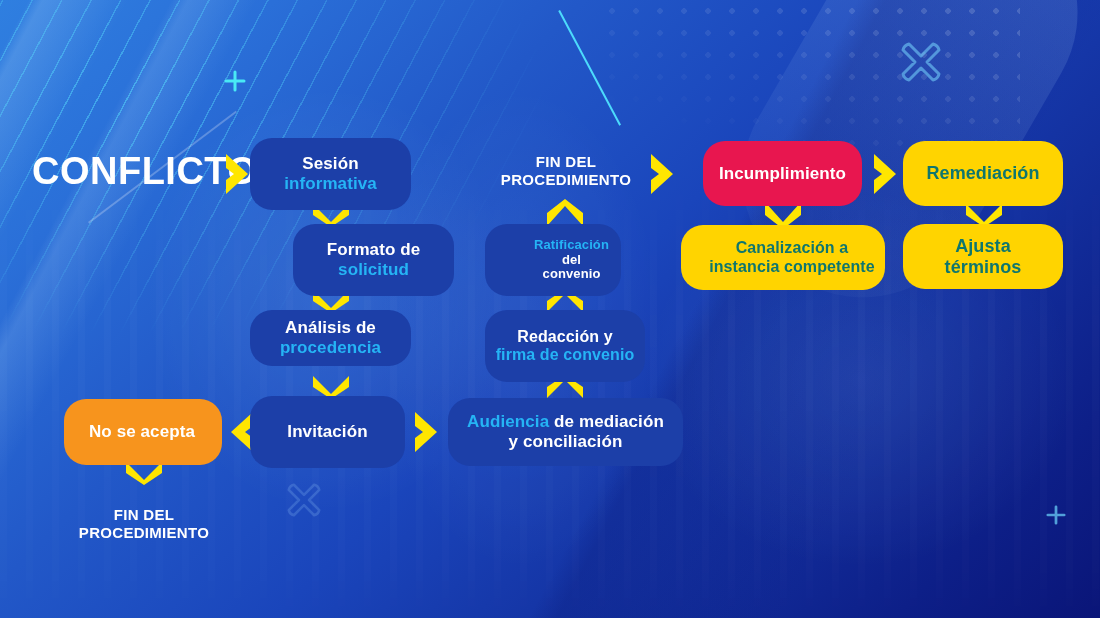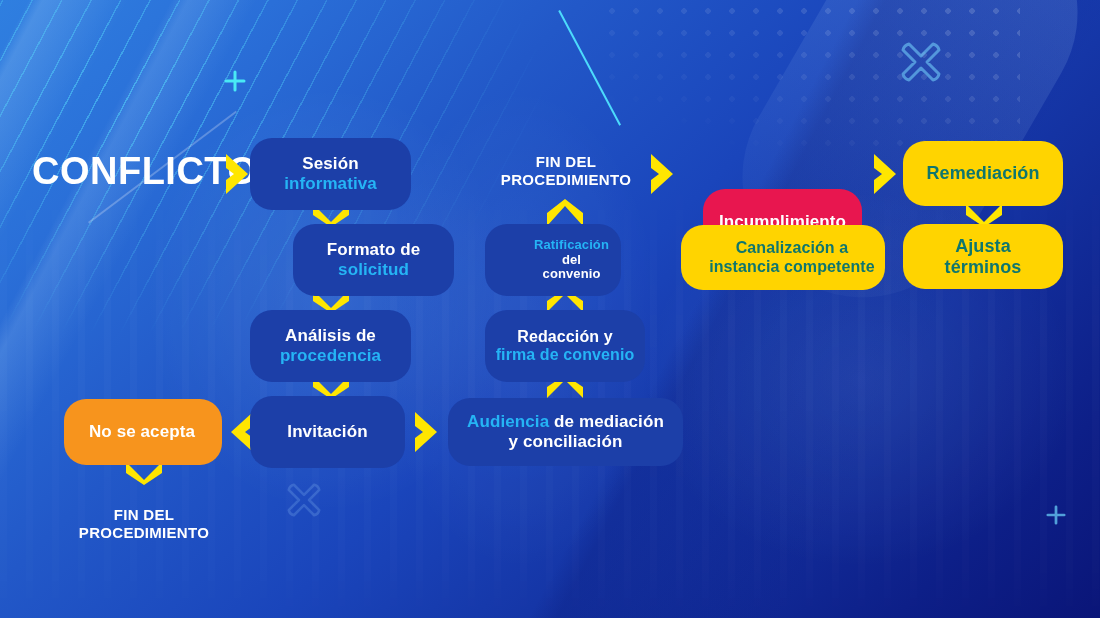--- a/index.html
+++ b/index.html
@@ -229,21 +229,21 @@
     </div>
   </div>
 
   <div class="node node-blue" style="left:250px;top:224px;width:161px;height:72px;font-size:17px;margin-left:43px;">
     <div>
       <div>Formato de</div>
       <div class="cy">solicitud</div>
     </div>
   </div>
 
-  <div class="node node-blue" style="left:250px;top:310px;width:161px;height:72px;font-size:17px;text-align:center;">
+  <div class="node node-blue" style="left:250px;top:310px;width:161px;height:56px;font-size:17px;text-align:center;">
     <div>
       <div>Análisis de</div>
       <div class="cy">procedencia</div>
     </div>
   </div>
 
   <div class="node node-blue" style="left:250px;top:396px;width:155px;height:72px;font-size:17px;">
     <div>Invitación</div>
   </div>
 
@@ -275,21 +275,21 @@
       <div class="cy">Ratificación</div>
       <div>del convenio</div>
     </div>
   </div>
 
   <div class="plain-label" style="left:495px;top:153px;width:142px;font-size:15px;">
     <div>FIN DEL</div>
     <div>PROCEDIMIENTO</div>
   </div>
 
-  <div class="node node-red" style="left:703px;top:141px;width:159px;height:65px;font-size:17px;margin-top:48px;">
+  <div class="node node-red" style="left:703px;top:141px;width:159px;height:65px;font-size:17px;">
     <div>Incumplimiento</div>
   </div>
 
   <div class="node node-yellow" style="left:681px;top:225px;width:204px;height:65px;font-size:16px;padding-left:28px;">
     <div>
       <div>Canalización a</div>
       <div>instancia competente</div>
     </div>
   </div>
 

